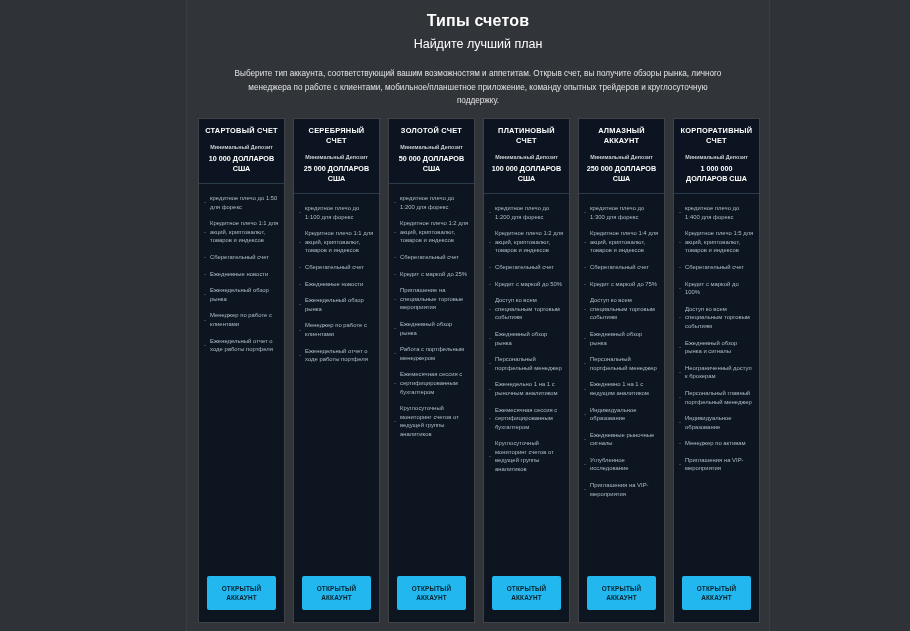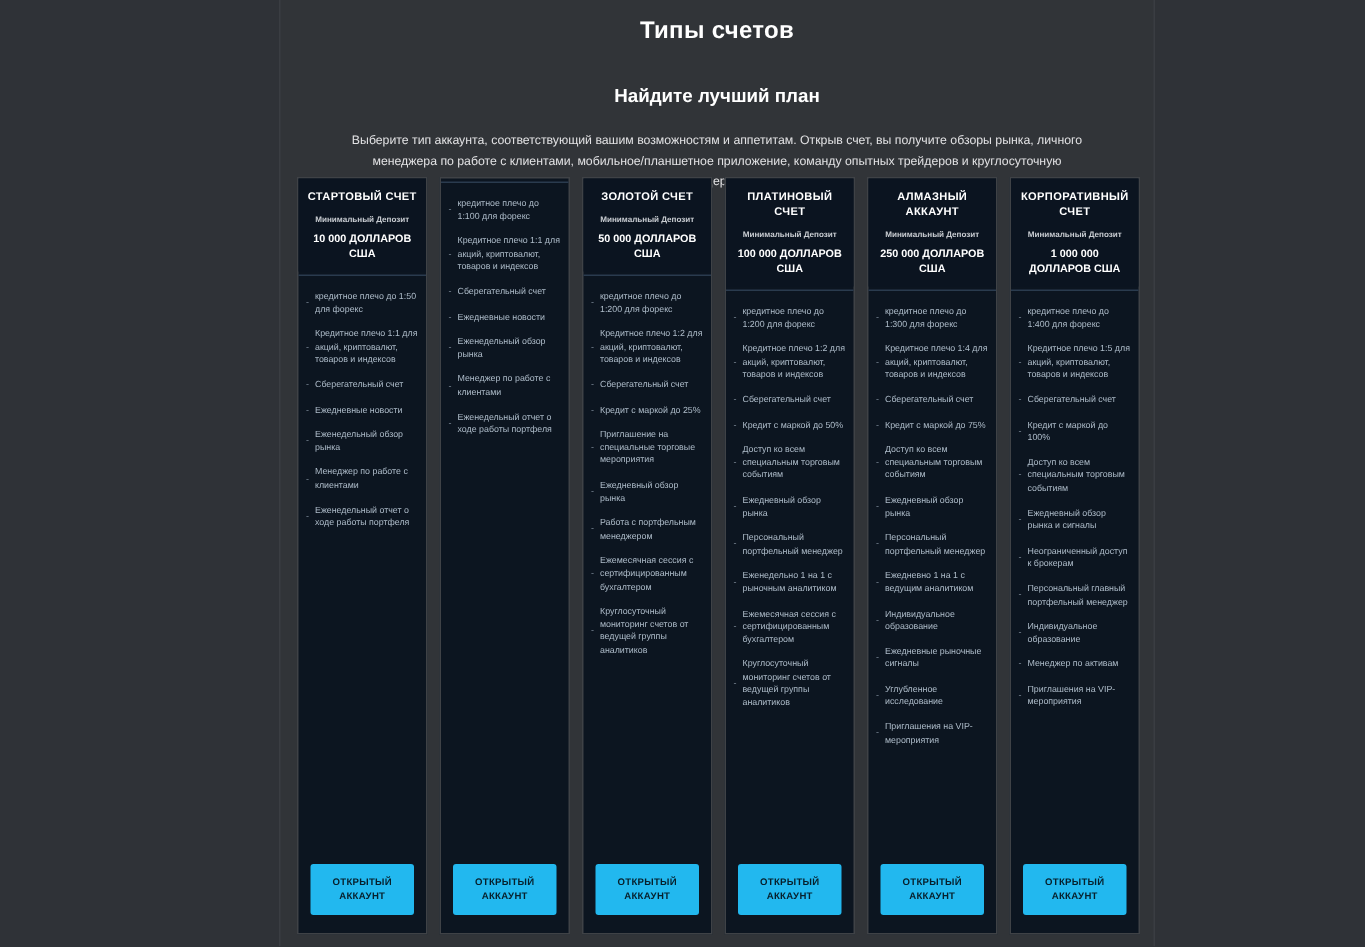--- a/index.html
+++ b/index.html
@@ -46,23 +46,22 @@
     font-size: 16px;
     font-weight: bold;
     letter-spacing: .2px;
     color: #ffffff;
     line-height: 28px;
     padding-top: 3px;
   }
 
   .hero-subtitle {
     font-size: 12.5px;
-    font-weight: bold;
+    font-weight: normal;
     color: #ffffff;
-    margin-top: 20px;
     line-height: 18px;
   }
 
   .hero-desc {
     font-size: 8.2px;
     line-height: 13.6px;
     color: #e2e2e4;
     margin-top: 14px;
     padding: 0 40px;
     font-weight: normal;
@@ -229,20 +228,25 @@
             <li class="feature">
               <span class="feature-bullet">-</span>
               <span class="feature-text">Еженедельный отчет о ходе работы портфеля</span>
             </li>
           </ul>
           <div class="card-foot">
             <button class="cta">ОТКРЫТЫЙ АККАУНТ</button>
           </div>
         </div>
         <div class="card">
+          <div class="card-head">
+            <div class="card-title">СЕРЕБРЯНЫЙ СЧЕТ</div>
+            <div class="card-deposit-label">Минимальный Депозит</div>
+            <div class="card-deposit-value">25 000 ДОЛЛАРОВ США</div>
+          </div>
           <div class="card-divider"></div>
           <ul class="features">
             <li class="feature">
               <span class="feature-bullet">-</span>
               <span class="feature-text">кредитное плечо до 1:100 для форекс</span>
             </li>
             <li class="feature">
               <span class="feature-bullet">-</span>
               <span class="feature-text">Кредитное плечо 1:1 для акций, криптовалют, товаров и индексов</span>
             </li>

